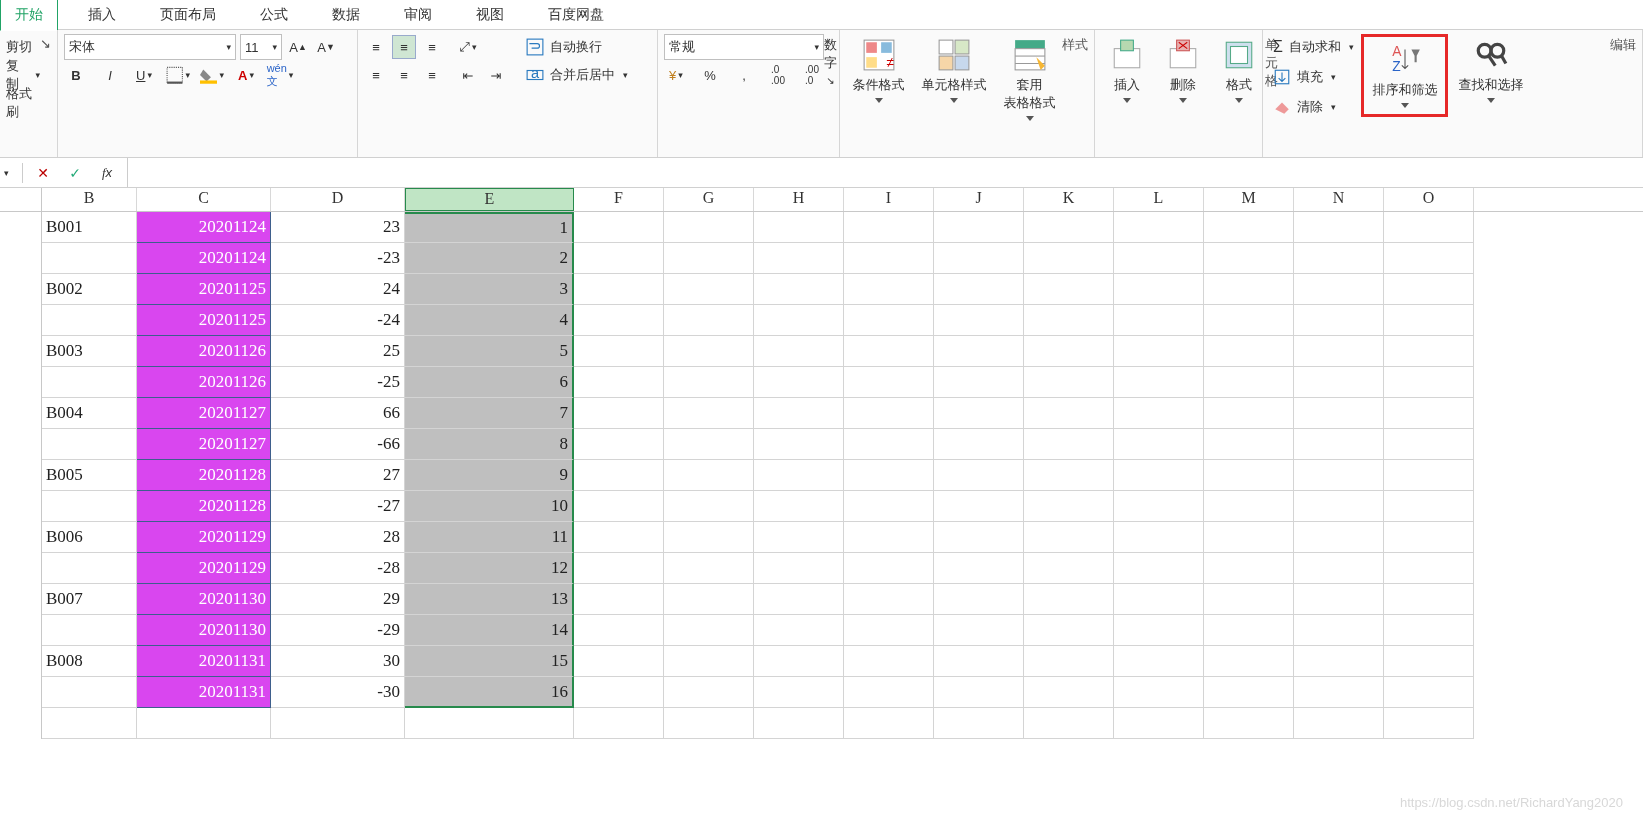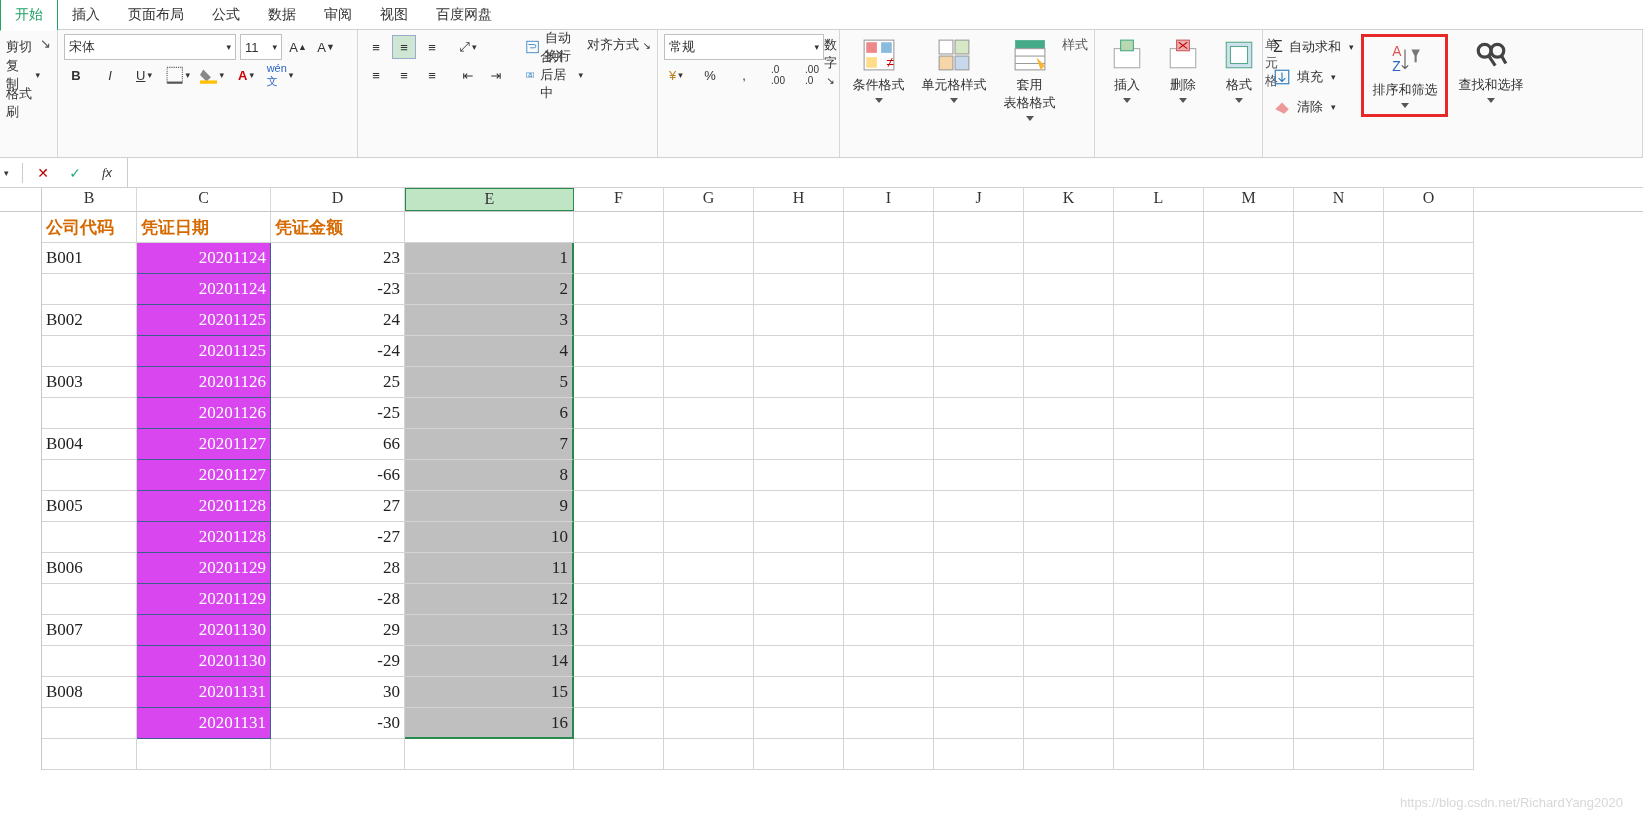--- a/index.html
+++ b/index.html
@@ -1,17 +1,17 @@
 <!DOCTYPE html>
 <html><head>
 <meta charset="utf-8">
 <style>
 *{box-sizing:border-box;margin:0;padding:0;font-family:"Microsoft YaHei",Arial,sans-serif;font-size:13px;color:#333}
 body{background:#fff;width:1643px;height:820px;overflow:hidden;position:relative}
-.tabs{height:30px;display:flex;align-items:center;gap:0;border-bottom:1px solid #d0d0d0;padding-left:0}
+.tabs{height:30px;display:flex;align-items:center;gap:16px;border-bottom:1px solid #d0d0d0;padding-left:0}
 .tab{padding:6px 14px;font-size:14px;cursor:pointer}
 .tab.active{border:1px solid #21a366;border-bottom:1px solid #fff;background:#fff;color:#21a366;margin-bottom:-1px}
 .ribbon{display:flex;height:128px;border-bottom:1px solid #d0d0d0;background:#fafafa}
 .group{display:flex;flex-direction:row;border-right:1px solid #d6d6d6;padding:4px 6px}
 .group-body{flex:1;display:flex;align-items:flex-start;gap:4px}
 .group-label{text-align:center;font-size:13px;color:#555;padding-top:2px}
 .vbtn{display:flex;flex-direction:column;align-items:center;justify-content:center;padding:4px 6px;cursor:pointer;font-size:14px;gap:4px;min-width:52px}
 .smallrow{display:flex;align-items:center;gap:4px;height:26px}
 .ico{width:18px;height:18px;display:inline-block}
 .ico svg{width:100%;height:100%}
@@ -164,21 +164,20 @@
         <div class="wide">
           <span class="ico"><svg viewBox="0 0 16 16">
                 <rect x="1" y="4" width="14" height="8" fill="none" stroke="#2a7abf"></rect>
                 <text x="8" y="11" font-size="7" text-anchor="middle" fill="#2a7abf">a</text>
               </svg></span>
           <span>合并后居中</span>
             <span class="arrow">▾</span>
         </div>
       </div>
     </div>
-    <div class="group-label"><span>对齐方式</span> <span class="dlg">↘</span></div>
   </div>
 
   <div class="group" style="width:182px">
     <div class="group-body colline">
       <div class="sel" style="width:160px">
           <span>常规</span>
           <span style="margin-left:auto" class="arrow">▾</span>
         </div>
       <div class="btns" style="gap:10px">
         <div class="sq">
@@ -305,20 +304,21 @@
         <span class="bigico"><svg viewBox="0 0 32 32">
               <circle cx="10" cy="12" r="6" fill="none" stroke="#444" stroke-width="3"></circle>
               <line x1="14" y1="17" x2="20" y2="26" stroke="#444" stroke-width="3"></line>
               <circle cx="22" cy="12" r="6" fill="none" stroke="#444" stroke-width="3"></circle>
               <line x1="26" y1="17" x2="30" y2="24" stroke="#444" stroke-width="3"></line>
             </svg></span>
         <span style="white-space:nowrap">查找和选择</span>
           <div class="tri"></div>
       </div>
     </div>
+    <div class="group-label">编辑</div>
   </div>
 </div>
 
 <div class="nf-bar">
   <span style="width:10px" class="arrow">▾</span>
   <span style="border-left:1px solid #ccc;height:20px"></span>
   <span class="sq nf-cancel">✕</span>
   <span class="sq nf-ok">✓</span>
   <span class="sq fx">f<sub>x</sub></span>
   <div style="flex:1;height:100%;border-left:1px solid #ccc"></div>
@@ -338,37 +338,20 @@
     <div class="ch wX">J</div>
     <div class="ch wX">K</div>
     <div class="ch wX">L</div>
     <div class="ch wX">M</div>
     <div class="ch wX">N</div>
     <div class="ch wX">O</div>
   </div>
   <div class="rows" id="rows">
       <div class="row">
         <div class="rowhdr"></div>
-        <div class="cell wB hdrcell">公司代码</div>
-        <div class="cell wC hdrcell">凭证日期</div>
-        <div class="cell wD hdrcell">凭证金额</div>
-        <div class="cell wE hdrcell blank"></div>
-        <div class="cell wX blank"></div>
-        <div class="cell wX blank"></div>
-        <div class="cell wX blank"></div>
-        <div class="cell wX blank"></div>
-        <div class="cell wX blank"></div>
-        <div class="cell wX blank"></div>
-        <div class="cell wX blank"></div>
-        <div class="cell wX blank"></div>
-        <div class="cell wX blank"></div>
-        <div class="cell wX blank"></div>
-      </div>
-      <div class="row">
-        <div class="rowhdr"></div>
         <div class="cell wB bcell">B001</div>
         <div class="cell wC ccell">20201124</div>
         <div class="cell wD dcell">23</div>
         <div class="cell wE ecell">1</div>
         <div class="cell wX blank"></div>
         <div class="cell wX blank"></div>
         <div class="cell wX blank"></div>
         <div class="cell wX blank"></div>
         <div class="cell wX blank"></div>
         <div class="cell wX blank"></div>

